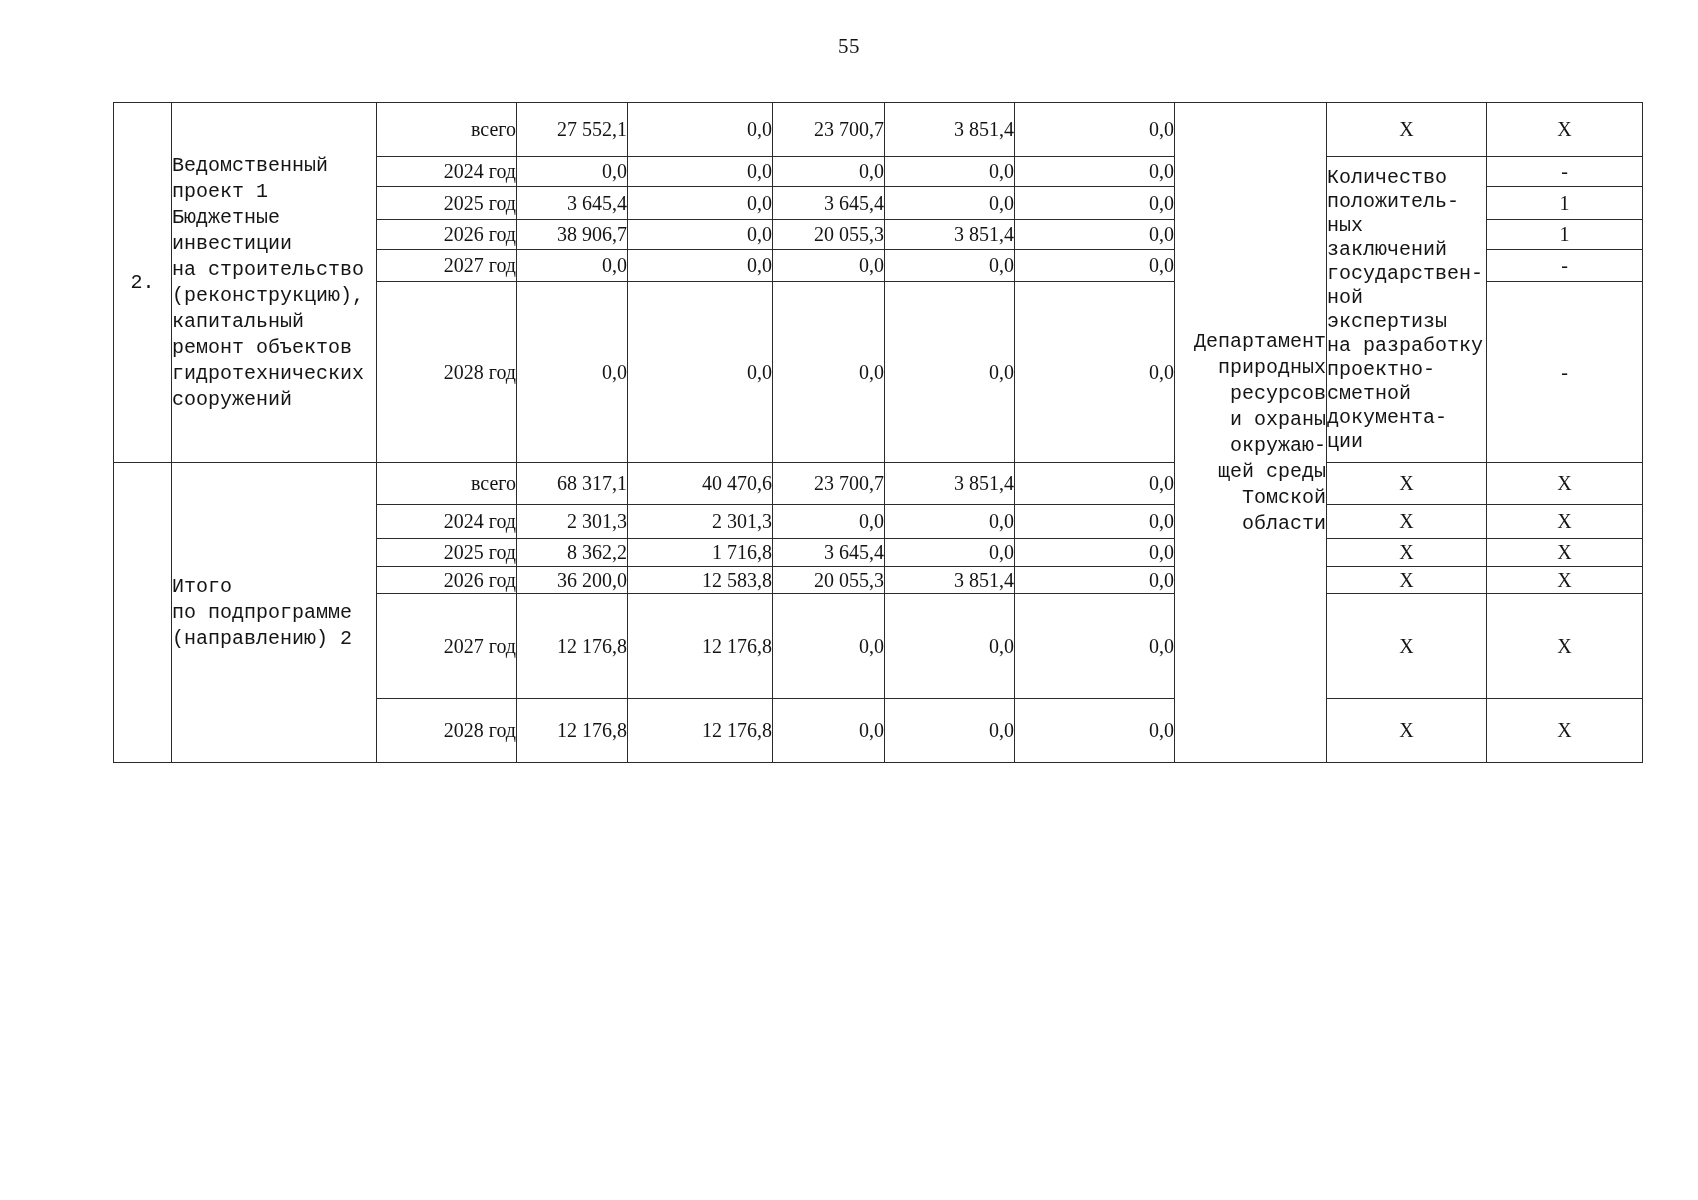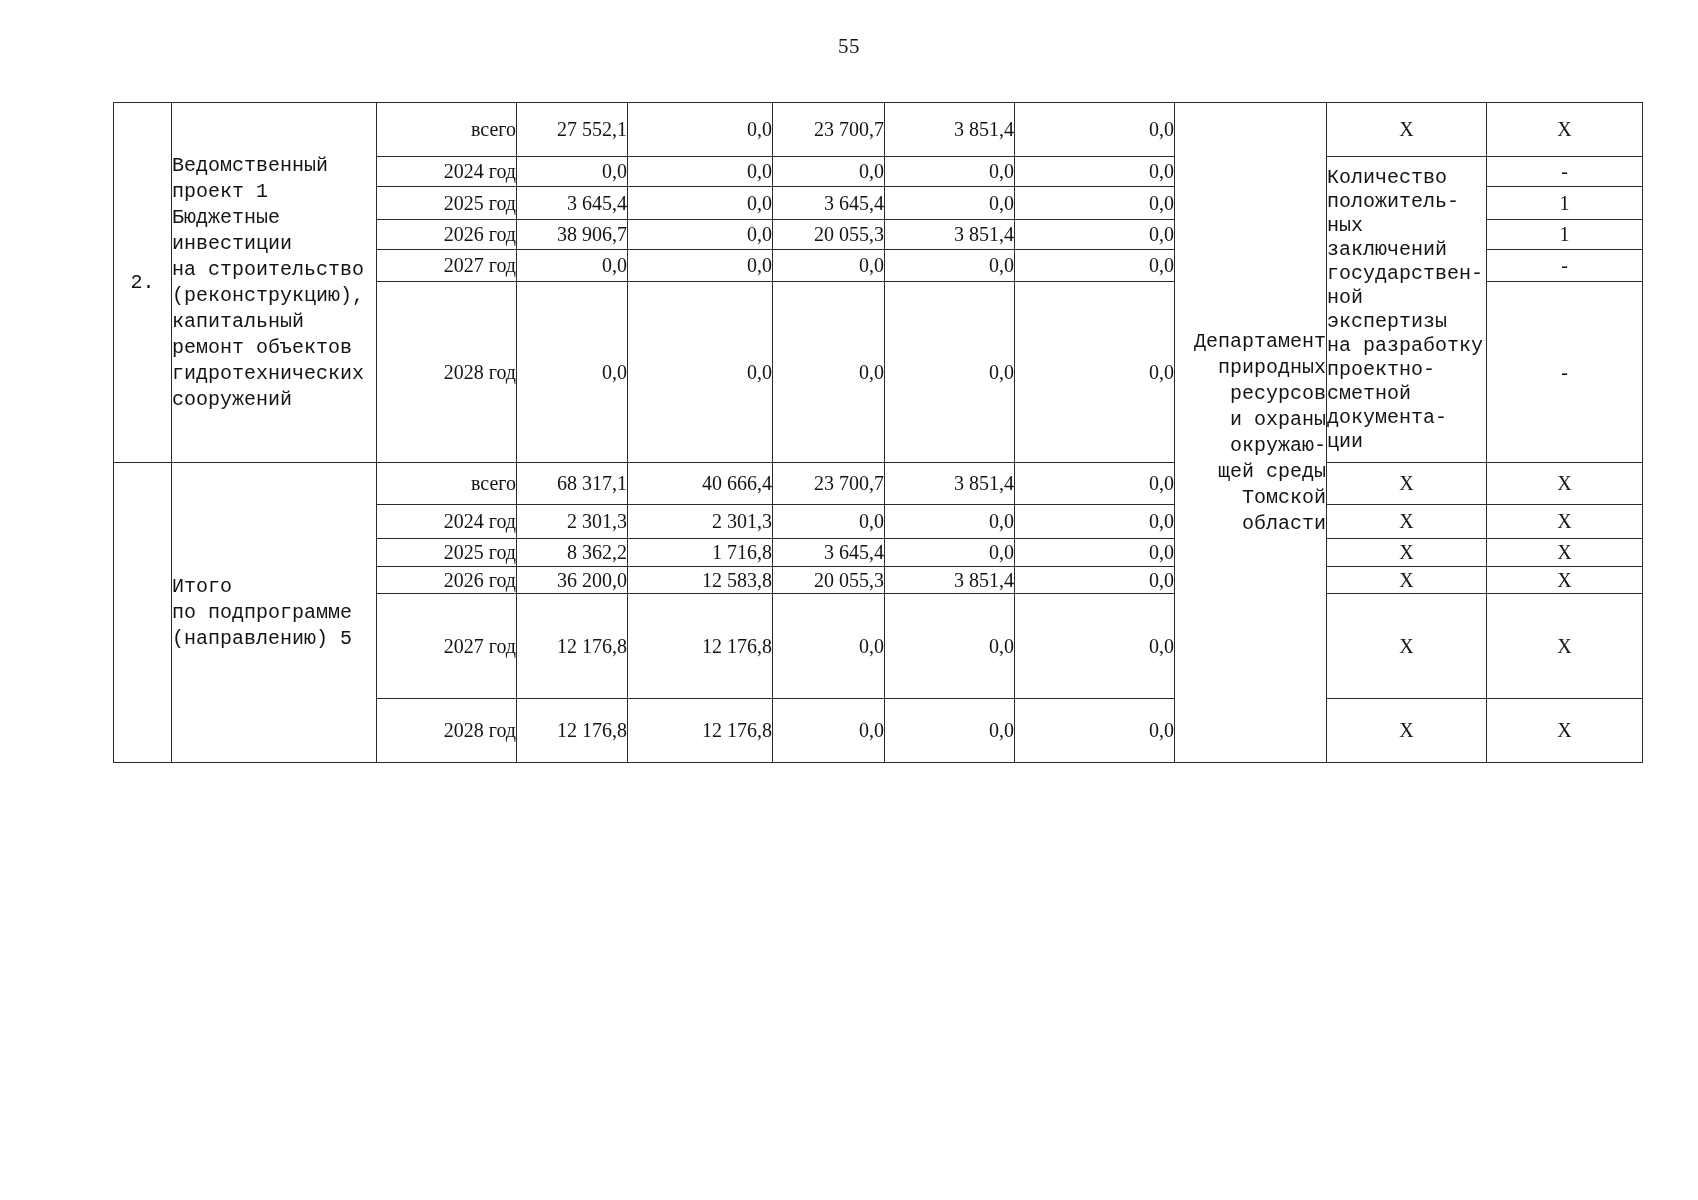--- a/index.html
+++ b/index.html
@@ -153,24 +153,24 @@
       <td class="val">0,0</td>
       <td class="val">0,0</td>
       <td class="val">0,0</td>
       <td class="x">-</td>
     </tr>
 
     <tr class="hB1">
       <td class="num top" rowspan="6"></td>
       <td class="name top pre" rowspan="6">Итого
 по подпрограмме
-(направлению) 5</td>
+(направлению) 2</td>
       <td class="period">всего</td>
       <td class="val">68 317,1</td>
-      <td class="val">40 666,4</td>
+      <td class="val">40 470,6</td>
       <td class="val">23 700,7</td>
       <td class="val">3 851,4</td>
       <td class="val">0,0</td>
       <td class="x">X</td>
       <td class="x">X</td>
     </tr>
     <tr class="hB2">
       <td class="period">2024 год</td>
       <td class="val">2 301,3</td>
       <td class="val">2 301,3</td>

